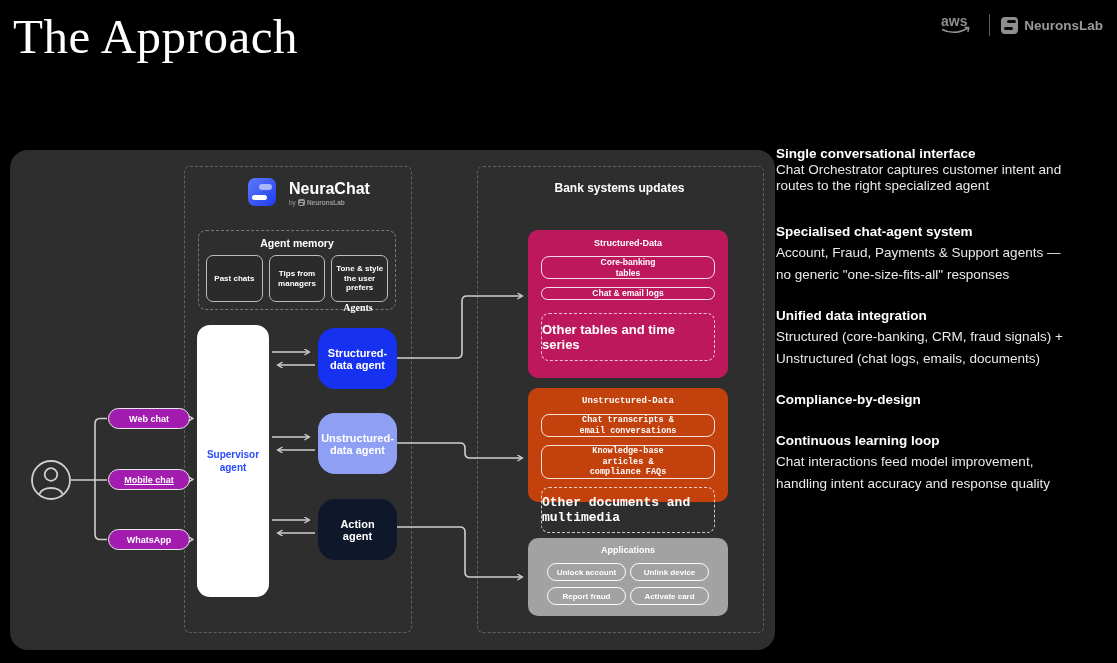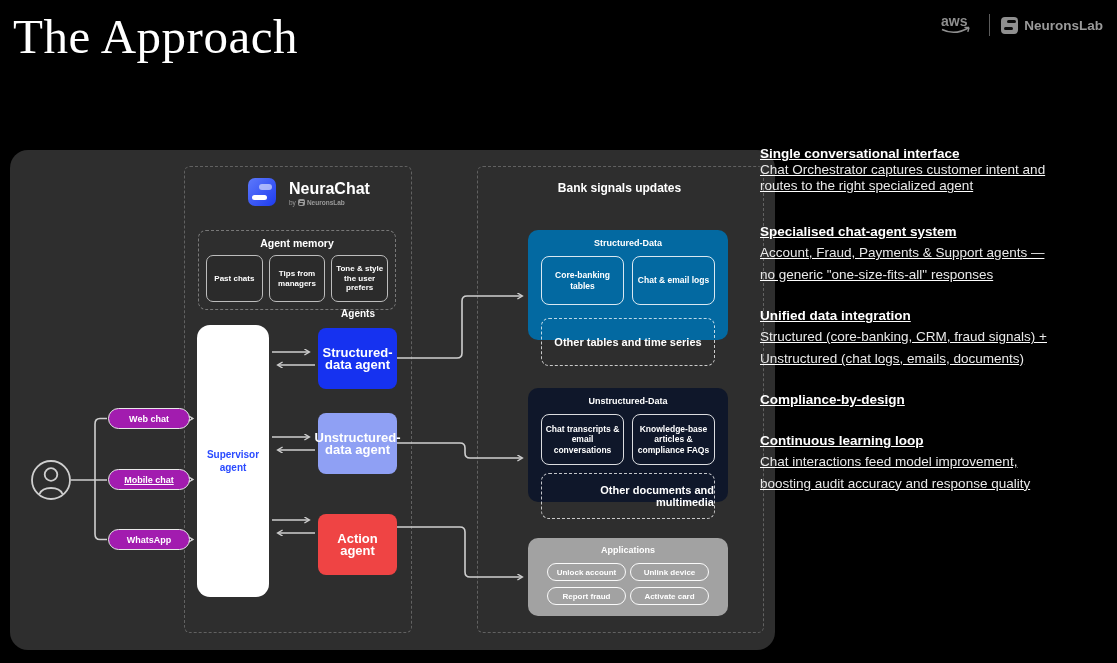--- a/index.html
+++ b/index.html
@@ -44,63 +44,63 @@
   
   #memory-box{left:188px;top:80px;width:198px;height:80px;border:1px dashed #787878;
     border-radius:8px;box-sizing:border-box;padding:5px 7px;}
   #memory-title{text-align:center;color:#fff;font-size:10.5px;font-weight:700;margin:1px 0 6px 0;}
   #memory-items{display:flex;gap:6px;}
   .memory-item{flex:1;height:45px;border:1.2px solid #bdbdbd;border-radius:7px;
     display:flex;align-items:center;justify-content:center;text-align:center;
     color:#fff;font-size:8px;font-weight:700;white-space:pre-line;line-height:9.5px;background:rgba(0,0,0,.05);}
 
   
-  #agents-label{left:308px;top:158px;width:80px;text-align:center;color:#fff;font-size:10px;font-weight:700;}
+  #agents-label{left:308px;top:152px;width:80px;text-align:center;color:#fff;font-size:10px;font-weight:700;font-family:Liberation Serif, serif;}
   #supervisor{left:187px;top:175px;width:72px;height:272px;background:#fff;border-radius:13px;
     display:flex;align-items:center;justify-content:center;text-align:center;
     color:#2b4bff;font-size:10px;font-weight:700;white-space:pre-line;line-height:13px;}
-  .agent-box{width:79px;height:61px;border-radius:8px;display:flex;align-items:center;justify-content:center;
-    text-align:center;color:#fff;font-size:13px;font-weight:700;white-space:pre-line;line-height:12px;left:308px;}
+  .agent-box{width:79px;height:61px;border-radius:17px;display:flex;align-items:center;justify-content:center;
+    text-align:center;color:#fff;font-size:11px;font-weight:700;white-space:pre-line;line-height:12px;left:308px;}
   #agent-structured{top:178px;background:#1632f0;}
   #agent-unstructured{top:263px;background:#8fa0f4;}
-  #agent-action{top:364px;background:#ef4444;text-align:center;}
+  #agent-action{top:349px;background:#0f172a;text-align:center;}
 
   
   .channel-pill{left:98px;width:82px;height:21px;border:1.4px solid #e8e8e8;border-radius:999px;
     background:#a21caf;box-sizing:border-box;display:flex;align-items:center;justify-content:center;
     color:#fff;font-size:9px;font-weight:700;}
   #pill-web{top:258px;} #pill-mobile{top:319px;text-decoration:underline;} #pill-whatsapp{top:379px;}
 
   
   #bank-title{left:467px;top:31px;width:285px;text-align:center;color:#fff;font-size:12px;font-weight:700;}
   .bank-box{left:518px;width:200px;border-radius:10px;box-sizing:border-box;padding:8px 13px;}
-  #structured-box{top:80px;height:110px;background:#0369a1;}
-  #unstructured-box{top:238px;height:114px;background:#0f172a;}
+  #structured-box{top:80px;height:148px;background:#be185d;}
+  #unstructured-box{top:238px;height:114px;background:#c2410c;font-family:Liberation Mono, monospace;}
   #applications-box{top:388px;height:78px;background:#a2a2a2;padding:7px 19px;}
   .bank-box-title{text-align:center;color:#fff;font-size:9px;font-weight:700;margin-bottom:8px;}
-  .bank-row{display:flex;gap:8px;}
+  .bank-row{display:flex;gap:8px;flex-direction:column;}
   .bank-cell{flex:1;border:1.2px solid rgba(255,255,255,.85);border-radius:8px;
     display:flex;align-items:center;justify-content:center;text-align:center;
     color:#fff;font-size:8.5px;font-weight:700;white-space:pre-line;line-height:10.5px;}
   #structured-box .bank-cell{height:47px;}
   #unstructured-box .bank-cell{height:49px;}
   .bank-dashed{border:1.2px dashed rgba(255,255,255,.75);border-radius:8px;
-    display:flex;align-items:center;justify-content:center;text-align:right;
-    color:#fff;font-size:11px;font-weight:700;}
+    display:flex;align-items:center;justify-content:center;text-align:left;
+    color:#fff;font-size:13px;font-weight:700;}
   #structured-box .bank-dashed{height:46px;margin-top:13px;}
   #unstructured-box .bank-dashed{height:44px;margin-top:8px;}
   .app-grid{display:grid;grid-template-columns:1fr 1fr;gap:6px 4px;margin-top:2px;}
   .app-pill{height:16px;border:1.3px solid rgba(255,255,255,.95);border-radius:999px;
     display:flex;align-items:center;justify-content:center;color:#fff;font-size:8px;font-weight:700;}
 
   
   #wires{left:0;top:0;pointer-events:none;}
 
   
-  #right-col{left:760px;top:146px;width:302px;color:#fff;text-decoration:underline;}
+  #right-col{left:776px;top:146px;width:302px;color:#fff;}
   .section{margin-bottom:20px;}
   .section h3{margin:0;font-size:13.5px;font-weight:700;color:#fff;line-height:21px;}
   .section p{margin:0;font-size:13.5px;color:#e9e9e9;line-height:21.5px;}
   .section.tight h3{line-height:16px;}
   .section.tight p{line-height:16px;}
   .section.tight{margin-bottom:27px;}
 </style>
 </head>
 <body>
 
@@ -202,21 +202,21 @@
 data agent</div>
   <div class="abs agent-box" id="agent-unstructured">Unstructured-
 data agent</div>
   <div class="abs agent-box" id="agent-action">Action
 agent</div>
 
   <div class="abs channel-pill" id="pill-web">Web chat</div>
   <div class="abs channel-pill" id="pill-mobile">Mobile chat</div>
   <div class="abs channel-pill" id="pill-whatsapp">WhatsApp</div>
 
-  <div class="abs" id="bank-title">Bank signals updates</div>
+  <div class="abs" id="bank-title">Bank systems updates</div>
 
   <div class="abs bank-box" id="structured-box">
     <div class="bank-box-title">Structured-Data</div>
     <div class="bank-row">
       <div class="bank-cell">Core-banking
 tables</div>
       <div class="bank-cell">Chat &amp; email logs</div>
     </div>
     <div class="bank-dashed">Other tables and time series</div>
   </div>
@@ -256,15 +256,15 @@
   </div>
   <div class="section">
     <h3>Unified data integration</h3>
     <p>Structured (core-banking, CRM, fraud signals) + Unstructured (chat logs, emails, documents)</p>
   </div>
   <div class="section">
     <h3>Compliance-by-design</h3>
   </div>
   <div class="section">
     <h3>Continuous learning loop</h3>
-    <p>Chat interactions feed model improvement, boosting audit accuracy and response quality</p>
+    <p>Chat interactions feed model improvement, handling intent accuracy and response quality</p>
   </div>
 </div>
 
 </body></html>

